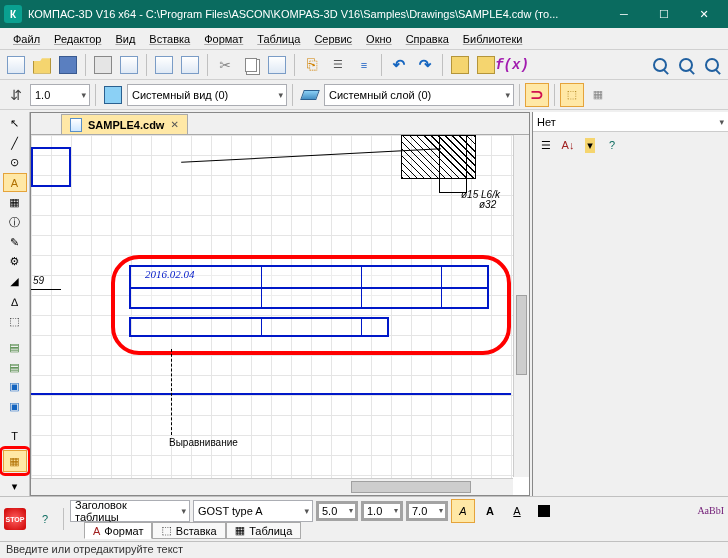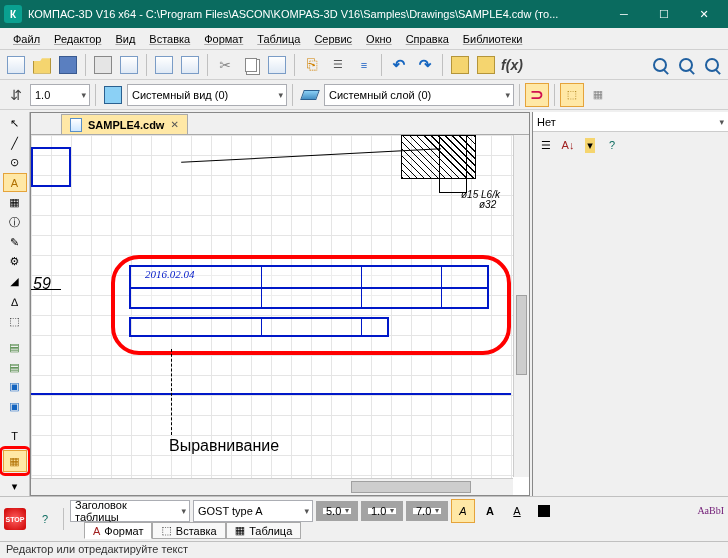--- a/index.html
+++ b/index.html
@@ -33,56 +33,56 @@
 .doctab-bar { height: 22px; background: #f0f0f0; border-bottom: 1px solid #aaa; display: flex; align-items: flex-end; padding-left: 30px; }
 .doctab { background: #ffe8a6; border: 1px solid #aaa; border-bottom: none; padding: 2px 8px; display: flex; align-items: center; gap: 6px; height: 20px; }
 .doctab .doc-icon { width: 12px; height: 14px; background: linear-gradient(#fff,#cfe8ff); border:1px solid #5a8fc7; }
 .doctab .close-x { font-size: 10px; color: #555; }
 .canvas { flex: 1; position: relative; overflow: hidden; }
 .grid { position: absolute; inset: 0; background-image: linear-gradient(#e5e5e5 1px, transparent 1px), linear-gradient(90deg, #e5e5e5 1px, transparent 1px); background-size: 20px 20px; }
 .drawing-line { position: absolute; background: #0018c8; }
 .red-callout { position: absolute; border: 4px solid #ff0000; border-radius: 28px; }
 .dashed-v { position: absolute; border-left: 1px dashed #000; }
 .sample-text { position: absolute; font-style: italic; font-family: Liberation Serif, serif; font-size: 11px; color: #0018c8; }
-.label-txt { position: absolute; font-size: 16px; color: #000; }
+.label-txt { position: absolute; font-size: 10px; color: #000; }
 .scrollbar-v { position: absolute; right: 0; top: 22px; bottom: 18px; width: 16px; background: #f0f0f0; border-left: 1px solid #ccc; }
 .scrollbar-h { position: absolute; left: 0; right: 16px; bottom: 0; height: 17px; background: #f0f0f0; border-top: 1px solid #ccc; }
 .scroll-thumb-v { position: absolute; left: 2px; right: 2px; top: 160px; height: 80px; background: #cdcdcd; border: 1px solid #a0a0a0; }
 .scroll-thumb-h { position: absolute; top: 2px; bottom: 2px; left: 320px; width: 120px; background: #cdcdcd; border: 1px solid #a0a0a0; }
 
 
 .props { position: absolute; right: 0; top: 112px; width: 196px; bottom: 62px; background: #f0f0f0; border-left: 1px solid #888; }
 .props .panel-title { height: 20px; background: #e8e8e8; border-bottom: 1px solid #aaa; padding: 2px 6px; display:flex; align-items:center; justify-content:space-between; }
 .props .panel-row { height: 20px; border-bottom: 1px solid #ccc; background: #fff; display:flex; align-items:center; position:relative; padding-left:4px; }
 .props .panel-row::after { content:"▾"; position:absolute; right:4px; font-size:9px; color:#555; }
 .props .panel-icons { padding: 4px; display: flex; gap: 4px; }
 
 
 .bottombar { position: absolute; left: 0; right: 0; bottom: 17px; height: 45px; background: #f0f0f0; border-top: 1px solid #c0c0c0; display: flex; align-items: center; padding: 0 4px; gap: 3px; }
 .bottombar .stop { width: 22px; height: 22px; background: radial-gradient(#ff6060,#cc0000); border-radius: 3px; display:flex; align-items:center; justify-content:center; color:#fff; font-size:7px; font-weight:bold; }
 .bottombar .tabstrip { position:absolute; left: 84px; bottom: 2px; display:flex; gap:0; }
 .bottombar .btab { border:1px solid #aaa; background:#f8f8f8; padding: 1px 8px; font-size:10px; display:flex; align-items:center; gap:4px; }
 .bottombar .btab.active { background:#fff; border-bottom:1px solid #fff; }
-.numfield { width: 42px; height: 20px; border: 7px solid #a3a3a3; background: #fff; padding: 0 14px 0 3px; display:flex; align-items:center; position:relative; }
+.numfield { width: 42px; height: 20px; border: 3px solid #a3a3a3; background: #fff; padding: 0 14px 0 3px; display:flex; align-items:center; position:relative; }
 .numfield::after { content:"▾"; position:absolute; right:2px; font-size:8px; color:#555; }
 
 
 .statusbar { position: absolute; left: 0; right: 0; bottom: 0; height: 17px; background: #f0f0f0; border-top: 1px solid #c0c0c0; padding: 1px 6px; font-size: 11px; color: #333; }
 
 
 .ic { width: 18px; height: 18px; display: inline-block; }
 .ic-new { background: linear-gradient(#fff,#dfe9f5); border:1px solid #7a9cc6; }
 .ic-open { background: #f5d56f; border:1px solid #b4953a; clip-path: polygon(0 30%, 40% 30%, 50% 15%, 100% 15%, 100% 100%, 0 100%); }
 .ic-save { background: #5a7fc0; border:1px solid #3a5a90; }
 .ic-print { background: #e5e5e5; border:1px solid #888; }
 .ic-cut { color:#888; font-size:14px; }
 .ic-copy { background:#fff; border:1px solid #888; box-shadow: 2px 2px 0 #fff, 2px 2px 0 1px #888; width:12px; height:14px; }
 .ic-undo { color:#1565c0; font-size:15px; font-weight:bold; }
 .ic-redo { color:#1565c0; font-size:15px; font-weight:bold; }
-.ic-fx { color:#404040; font-weight:bold; font-style:italic; font-size:14px; }
+.ic-fx { color:#a21caf; font-weight:bold; font-style:italic; font-size:14px;font-family:Liberation Mono, monospace; }
 .ic-zoom { width:14px; height:14px; border:2px solid #2060a0; border-radius:50%; position:relative; }
 .ic-zoom::after { content:""; position:absolute; width:6px; height:2px; background:#2060a0; bottom:-3px; right:-4px; transform:rotate(45deg); }
 .ic-magnet { color:#d01050; font-size:16px; font-weight:bold; }
 .ic-layers { background: linear-gradient(#8bd0f5,#4590c5); border:1px solid #2a6090; transform: skewX(-20deg); width:16px; height:10px; }
 
 
 .tech-shape { position:absolute; border:1px solid #000; }
 </style>
 </head>
 <body>
@@ -359,14 +359,14 @@
         <span>Вставка</span>
       </div>
     <div class="btab">
         <span>▦</span>
         <span>Таблица</span>
       </div>
   </div>
 </div>
 
 <div class="statusbar">
-  <span>Редактор или отредактируйте текст</span>
+  <span>Введите или отредактируйте текст</span>
 </div>
 
 </body></html>

